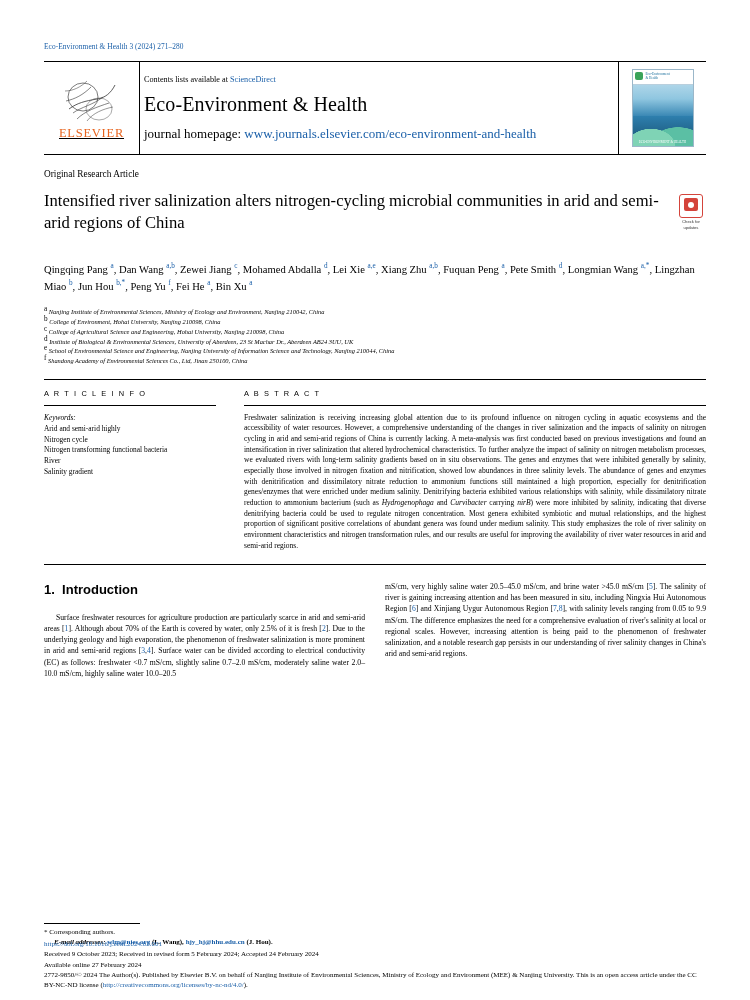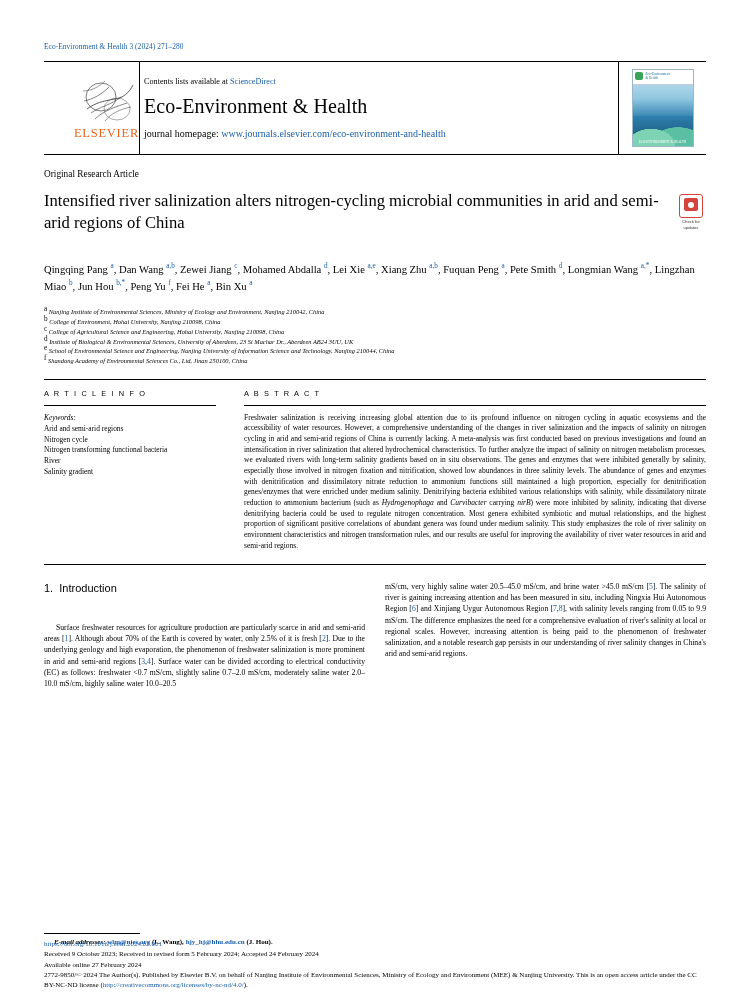--- a/index.html
+++ b/index.html
@@ -42,23 +42,24 @@
     border-bottom: 1.6px solid #000;
     display: flex;
     align-items: stretch;
     height: 92px;
   }
   .mast-left {
     width: 96px;
     border-right: 0.8px solid #000;
     display: flex;
     flex-direction: column;
-    align-items: flex-end;
+    align-items: center;
     justify-content: center;
     box-sizing: border-box;
+    text-decoration: underline;
   }
   .elsevier-tree {
     width: 58px;
     height: 44px;
     position: relative;
     margin-top: 4px;
   }
   .elsevier-word {
     font-family: "Liberation Serif", serif;
     font-size: 12.5px;
@@ -82,21 +83,21 @@
   }
   .contents-line .sd {
     color: #1a5fa8;
   }
   .journal-title {
     font-size: 20px;
     margin: 9px 0 10px 0;
     letter-spacing: 0.005em;
   }
   .homepage-line {
-    font-size: 10px;
+    font-size: 13px;
   }
   .homepage-line .url {
     color: #1a5fa8;
   }
   .mast-right {
     width: 88px;
     border-left: 0.8px solid #000;
     display: flex;
     align-items: center;
     justify-content: center;
@@ -287,23 +288,23 @@
     gap: 20px;
   }
   .bcol {
     flex: 1;
     font-size: 7.7px;
     line-height: 1.45;
     text-align: justify;
   }
   .h2 {
     font-family: "Liberation Sans", sans-serif;
-    font-weight: normal;
-    font-size: 11px;
-    margin-bottom: 25px;
+    font-weight: bold;
+    font-size: 13px;
+    margin-bottom: 12px;
   }
   .para { text-indent: 12px; }
 
   
   .footer {
     position: absolute;
     left: 44px;
     width: 316px;
     bottom: 52px;
     font-size: 7.0px;
@@ -400,21 +401,21 @@
     </div>
 
     <div class="rule-thin"></div>
 
     <div class="info-abs">
       <div class="col-info">
         <div class="sec-head">A R T I C L E   I N F O</div>
         <div class="kw-rule"></div>
         <div class="kw-label">Keywords:</div>
         <div class="kw-list">
-          <div>Arid and semi-arid regions</div>
+          <div>Arid and semi-arid highly</div>
           <div>Nitrogen cycle</div>
           <div>Nitrogen transforming functional bacteria</div>
           <div>River</div>
           <div>Salinity gradient</div>
         </div>
       </div>
       <div class="col-abs">
         <div class="sec-head">A B S T R A C T</div>
         <div class="abs-rule"></div>
         <div class="abstract">Freshwater salinization is receiving increasing global attention due to its profound influence on nitrogen cycling in aquatic ecosystems and the accessibility of water resources. However, a comprehensive understanding of the changes in river salinization and the impacts of salinity on nitrogen cycling in arid and semi-arid regions of China is currently lacking. A meta-analysis was first conducted based on previous investigations and found an intensification in river salinization that altered hydrochemical characteristics. To further analyze the impact of salinity on nitrogen metabolism processes, we evaluated rivers with long-term salinity gradients based on in situ observations. The genes and enzymes that were inhibited generally by salinity, especially those involved in nitrogen fixation and nitrification, showed low abundances in three salinity levels. The abundance of genes and enzymes with denitrification and dissimilatory nitrate reduction to ammonium functions still maintained a high proportion, especially for denitrification genes/enzymes that were enriched under medium salinity. Denitrifying bacteria exhibited various relationships with salinity, while dissimilatory nitrate reduction to ammonium bacterium (such as <i>Hydrogenophaga</i> and <i>Curvibacter</i> carrying <i>nirB</i>) were more inhibited by salinity, indicating that diverse denitrifying bacteria could be used to regulate nitrogen concentration. Most genera exhibited symbiotic and mutual relationships, and the highest proportion of significant positive correlations of abundant genera was found under medium salinity. This study emphasizes the role of river salinity on environment characteristics and nitrogen transformation rules, and our results are useful for improving the availability of river water resources in arid and semi-arid regions.</div>
@@ -432,20 +433,21 @@
       </div>
       <div class="bcol">
         <div>mS/cm, very highly saline water 20.5–45.0 mS/cm, and brine water &gt;45.0 mS/cm [<span class="blue">5</span>]. The salinity of river is gaining increasing attention and has been measured in situ, including Ningxia Hui Autonomous Region [<span class="blue">6</span>] and Xinjiang Uygur Autonomous Region [<span class="blue">7</span>,<span class="blue">8</span>], with salinity levels ranging from 0.05 to 9.9 mS/cm. The difference emphasizes the need for a comprehensive evaluation of river's salinity at local or regional scales. However, increasing attention is being paid to the phenomenon of freshwater salinization, and a notable research gap persists in our understanding of river salinity changes in China's arid and semi-arid regions.</div>
       </div>
     </div>
 
   </div>
 
   <div class="footer">
     <div class="foot-rule"></div>
+    <div>* Corresponding authors.</div>
     <div style="text-indent:10px;font-weight:bold;">
       <span class="em">E-mail addresses:</span>
       <span class="blue">wlm@nies.org</span>
       <span>(L. Wang),</span>
       <span class="blue">hjy_hj@hhu.edu.cn</span>
       <span>(J. Hou).</span>
     </div>
   </div>
 
   <div class="bottom-block">

